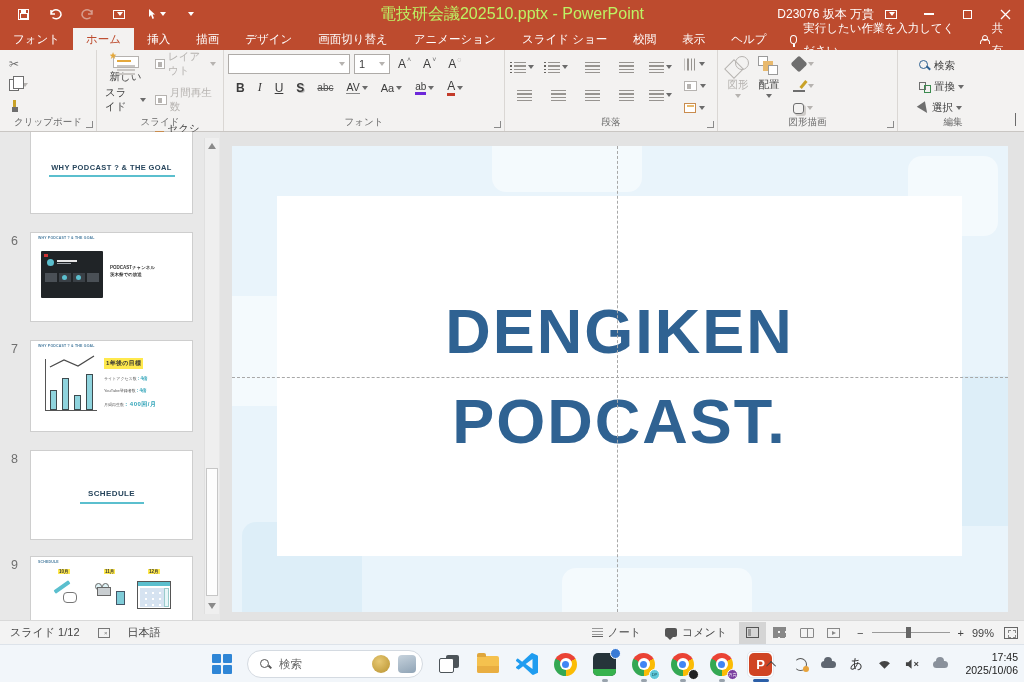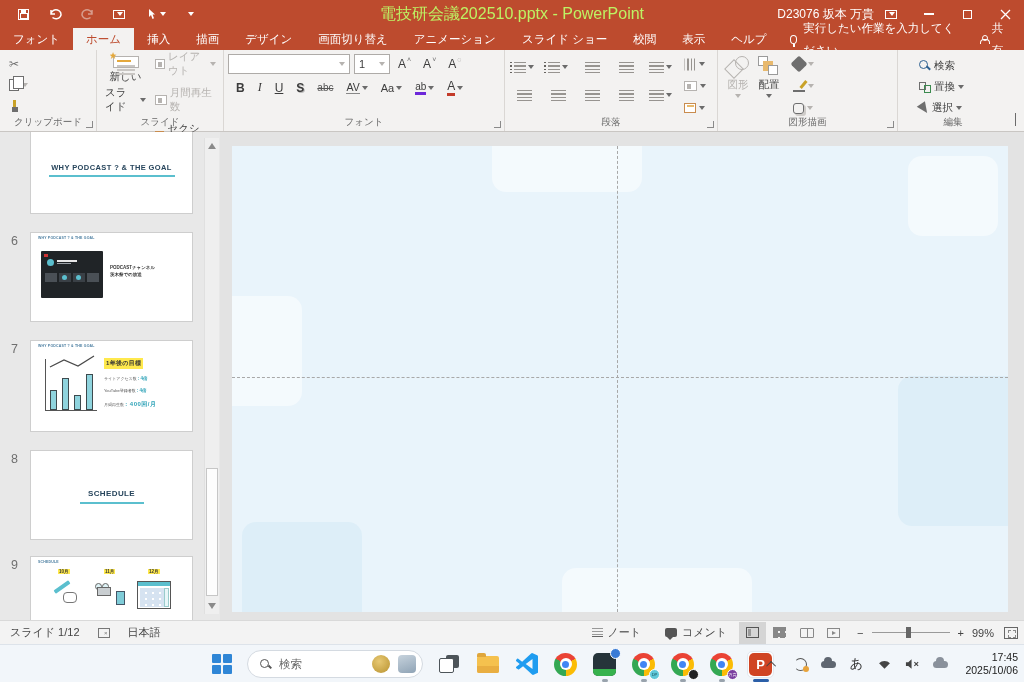--- a/index.html
+++ b/index.html
@@ -589,20 +589,24 @@
   </div>
 
   <div class="canvas">
     <div class="slide">
       <div class="deco b" style="left:10px;bottom:-30px;width:120px;height:120px"></div>
       <div class="deco" style="left:-20px;top:150px;width:90px;height:110px"></div>
       <div class="deco" style="left:260px;top:-24px;width:150px;height:70px"></div>
       <div class="deco b" style="right:-30px;top:230px;width:140px;height:150px"></div>
       <div class="deco" style="left:330px;bottom:-26px;width:190px;height:70px"></div>
       <div class="deco" style="right:10px;top:10px;width:90px;height:80px"></div>
+      <div class="whitebox">
+        <div class="slide-title">DENGIKEN</div>
+        <div class="slide-title">PODCAST.</div>
+      </div>
       <div class="guide-v"></div>
       <div class="guide-h"></div>
     </div>
   </div>
 
   <div class="statusbar">
     <div class="sb-left">
       <span>スライド 1/12</span>
       <span class="disp-ico">×</span>
       <span>日本語</span>

